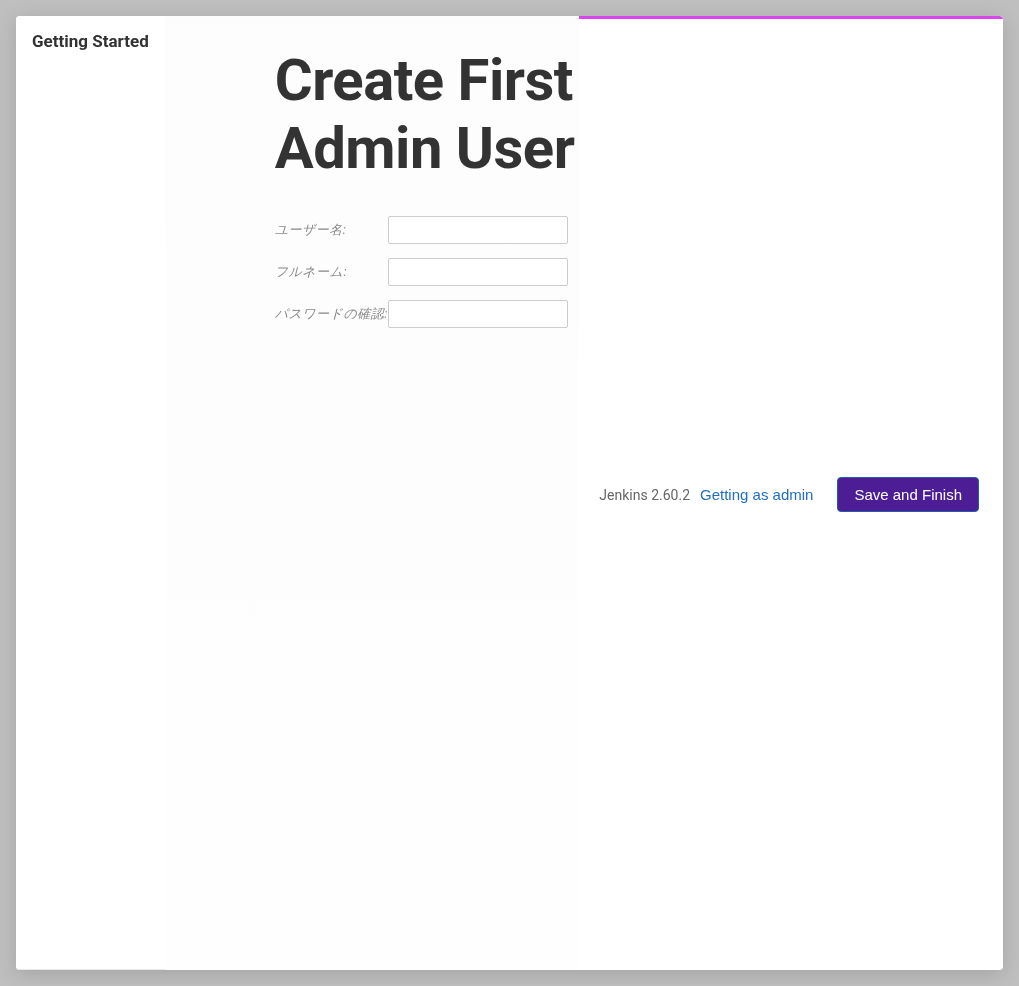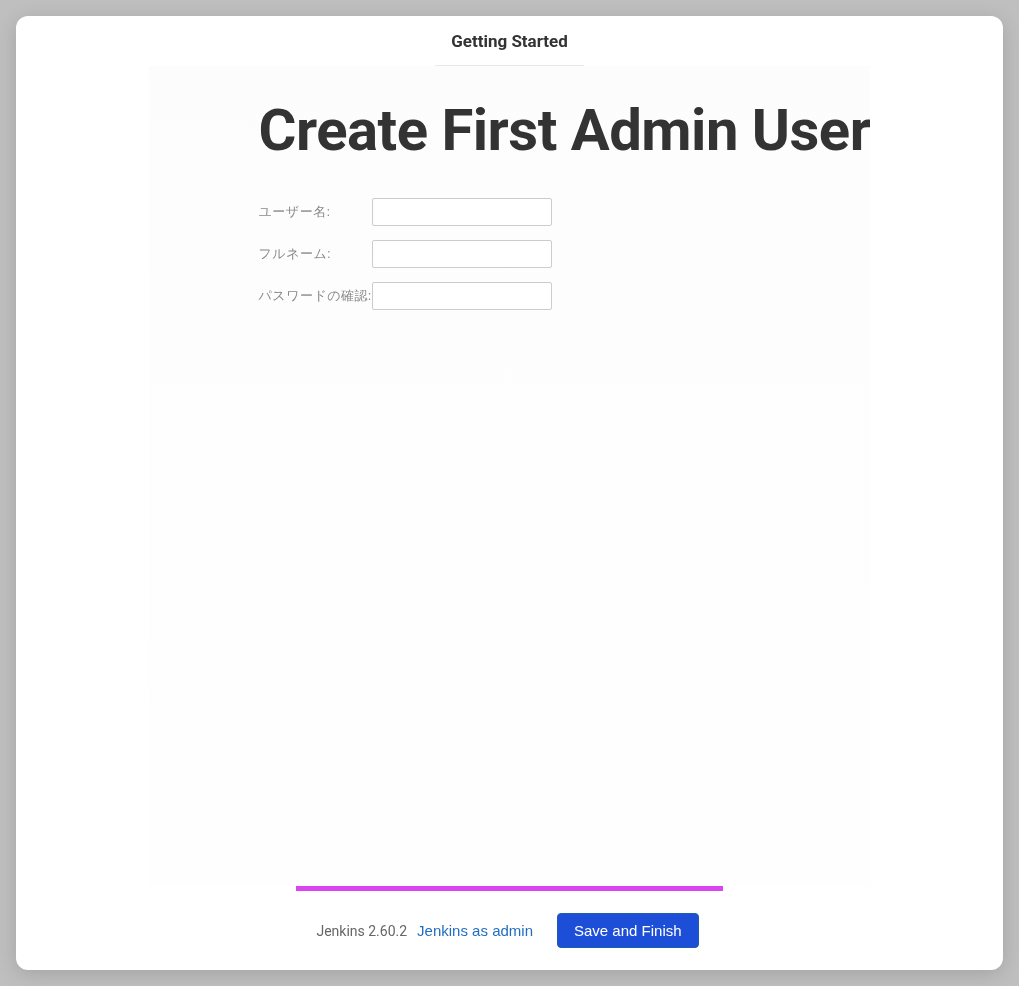--- a/index.html
+++ b/index.html
@@ -15,26 +15,25 @@
       position: relative;
       overflow: hidden;
     }
     .modal {
       position: absolute;
       top: 16px;
       left: 16px;
       right: 16px;
       bottom: 16px;
       background: #fff;
-      border-radius: 12px;
+      border-radius: 4px;
       box-shadow: 0 4px 20px rgba(0,0,0,0.15);
       display: flex;
-      flex-direction: column;
+      flex-direction: row;
       overflow: hidden;
-      align-items: center;
     }
     .modal-header {
       padding: 15px 16px 14px 16px;
       border-bottom: 1px solid #e8e8e8;
       background: #fff;
     }
     .modal-header h2 {
       font-size: 17px;
       font-weight: 700;
       color: #333;
@@ -60,32 +59,33 @@
       vertical-align: middle;
       padding: 0;
     }
     .form-label {
       font-size: 13px;
       color: #888;
       text-align: left;
       padding-right: 6px;
       white-space: nowrap;
       letter-spacing: 0.5px;
+      font-style: italic;
     }
     .form-input {
       width: 180px;
       height: 28px;
       border: 1px solid #ccc;
       border-radius: 2px;
       padding: 3px 6px;
       font-size: 13px;
       background: #fff;
     }
     .modal-footer {
-      border-top: 5px solid #d946ef;
+      border-top: 3px solid #d946ef;
       padding: 22px 24px 22px 20px;
       display: flex;
       align-items: center;
       background: #fff;
     }
     .version-text {
       font-size: 14px;
       color: #666;
       flex: 0 0 auto;
     }
@@ -97,21 +97,21 @@
       color: #1f6ec1;
       background: none;
       border: none;
       cursor: pointer;
       padding: 8px 10px;
       margin-right: 14px;
     }
     .primary-button {
       font-size: 15px;
       color: #fff;
-      background: #1d4ed8;
+      background: #4c1d95;
       border: 1px solid #1f5fa8;
       border-radius: 4px;
       padding: 8px 16px;
       cursor: pointer;
     }
   </style>
 </head>
 <body>
 
 <div class="modal">
@@ -136,16 +136,16 @@
         <td class="form-label">パスワードの確認:</td>
         <td><input type="password" class="form-input" value="" style=""></td>
       </tr>
     </tbody>
       </table>
   </div>
 
   <div class="modal-footer">
     <span class="version-text">Jenkins 2.60.2</span>
     <span class="footer-spacer"></span>
-    <button class="link-button">Jenkins as admin</button>
+    <button class="link-button">Getting as admin</button>
     <button class="primary-button">Save and Finish</button>
   </div>
 </div>
 
 </body></html>

